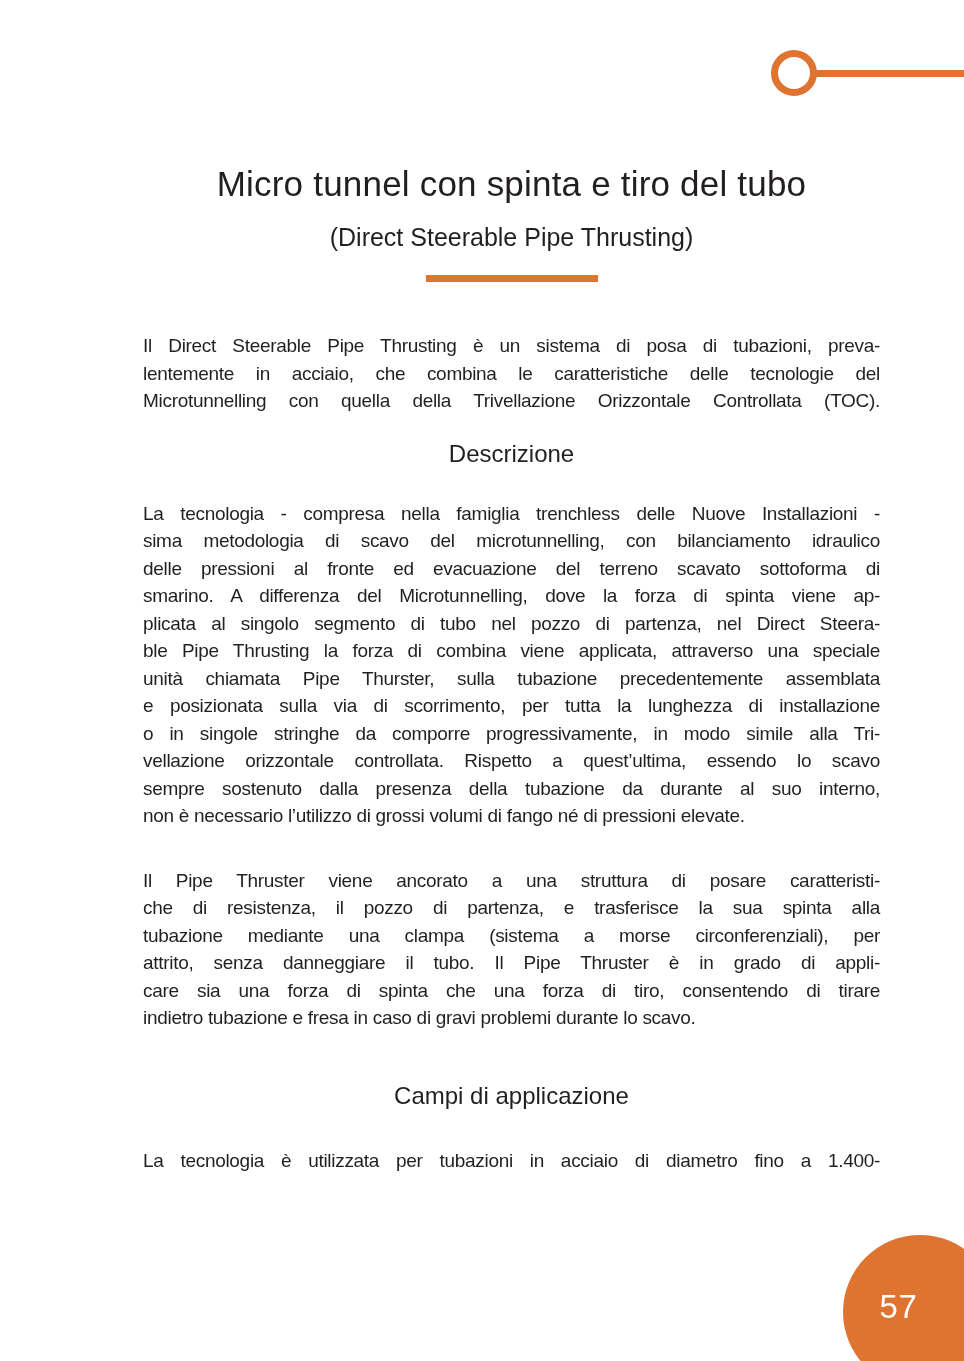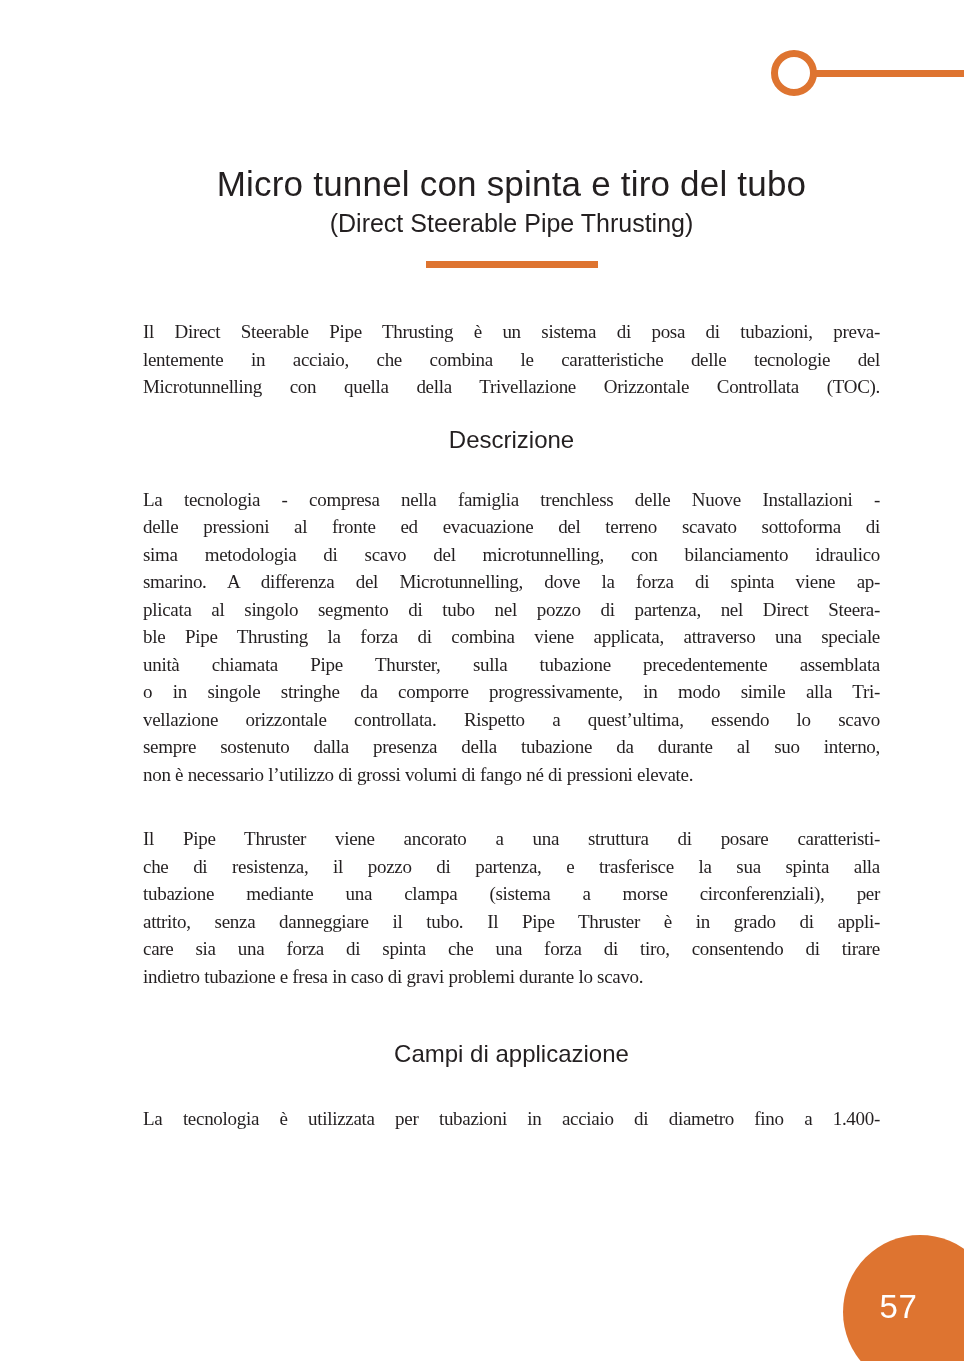--- a/index.html
+++ b/index.html
@@ -33,37 +33,37 @@
     width: 737px;
   }
   h1.title {
     margin-top: 163px;
     font-size: 35px; line-height: 42px;
     font-weight: 400;
     text-align: center;
     letter-spacing: 0.2px;
   }
   h2.subtitle {
-    margin-top: 2px;
+    margin-top: 16px;
     font-size: 25px; line-height: 32px;
     font-weight: 400;
     text-align: center;
   }
   .divider {
     width: 172px; height: 7px;
     background: var(--accent);
     margin: 22px auto 0 auto;
   }
   .para {
     font-size: 19px;
     line-height: 27.5px;
     letter-spacing: -0.3px;
     text-align: justify;
   }
-  .para .pline { text-align: justify; text-align-last: justify; font-family: Liberation Serif, serif; }
+  .para .pline { text-align: justify; text-align-last: justify; }
   .para .pline.pl-last { text-align-last: left; }
   .para-intro   { margin-top: 50px; }
   h3.section-heading {
     font-size: 24px; line-height: 30px;
     font-weight: 500;
     text-align: center;
   }
   .h-descrizione { margin-top: 24px; }
   .para-1 { margin-top: 31px; }
   .para-2 { margin-top: 37px; }
@@ -100,26 +100,27 @@
 
     <div class="para para-intro">
         <div class="pline">Il Direct Steerable Pipe Thrusting è un sistema di posa di tubazioni, preva-</div>
         <div class="pline">lentemente in acciaio, che combina le caratteristiche delle tecnologie del</div>
         <div class="pline">Microtunnelling con quella della Trivellazione Orizzontale Controllata (TOC).</div>
       </div>
 
     <h3 class="section-heading h-descrizione">Descrizione</h3>
     <div class="para para-1">
         <div class="pline">La tecnologia - compresa nella famiglia trenchless delle Nuove Installazioni -</div>
+        <div class="pline">sima metodologia di scavo del microtunnelling, con bilanciamento idraulico</div>
         <div class="pline">delle pressioni al fronte ed evacuazione del terreno scavato sottoforma di</div>
-        <div class="pline">sima metodologia di scavo del microtunnelling, con bilanciamento idraulico</div>
         <div class="pline">smarino. A differenza del Microtunnelling, dove la forza di spinta viene ap-</div>
         <div class="pline">plicata al singolo segmento di tubo nel pozzo di partenza, nel Direct Steera-</div>
         <div class="pline">ble Pipe Thrusting la forza di combina viene applicata, attraverso una speciale</div>
         <div class="pline">unità chiamata Pipe Thurster, sulla tubazione precedentemente assemblata</div>
+        <div class="pline">e posizionata sulla via di scorrimento, per tutta la lunghezza di installazione</div>
         <div class="pline">o in singole stringhe da comporre progressivamente, in modo simile alla Tri-</div>
         <div class="pline">vellazione orizzontale controllata. Rispetto a quest’ultima, essendo lo scavo</div>
         <div class="pline">sempre sostenuto dalla presenza della tubazione da durante al suo interno,</div>
         <div class="pline pl-last">non è necessario l’utilizzo di grossi volumi di fango né di pressioni elevate.</div>
       </div>
     <div class="para para-2">
         <div class="pline">Il Pipe Thruster viene ancorato a una struttura di posare caratteristi-</div>
         <div class="pline">che di resistenza, il pozzo di partenza, e trasferisce la sua spinta alla</div>
         <div class="pline">tubazione mediante una clampa (sistema a morse circonferenziali), per</div>
         <div class="pline">attrito, senza danneggiare il tubo. Il Pipe Thruster è in grado di appli-</div>

